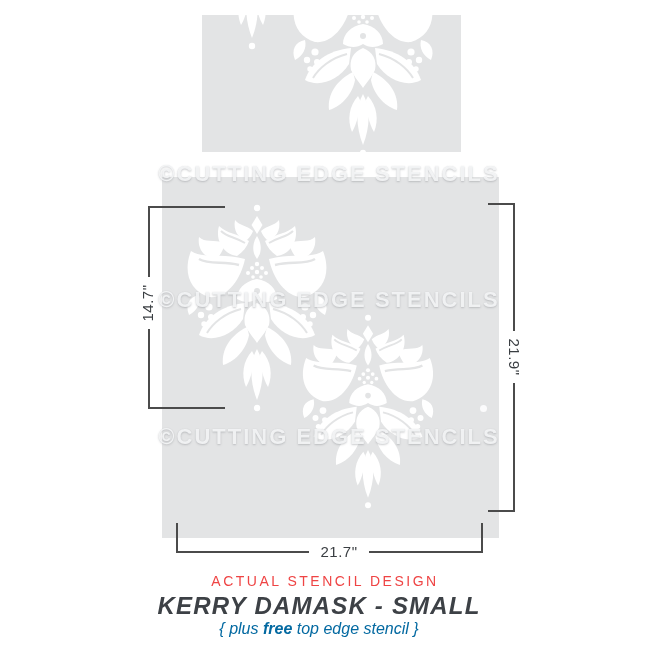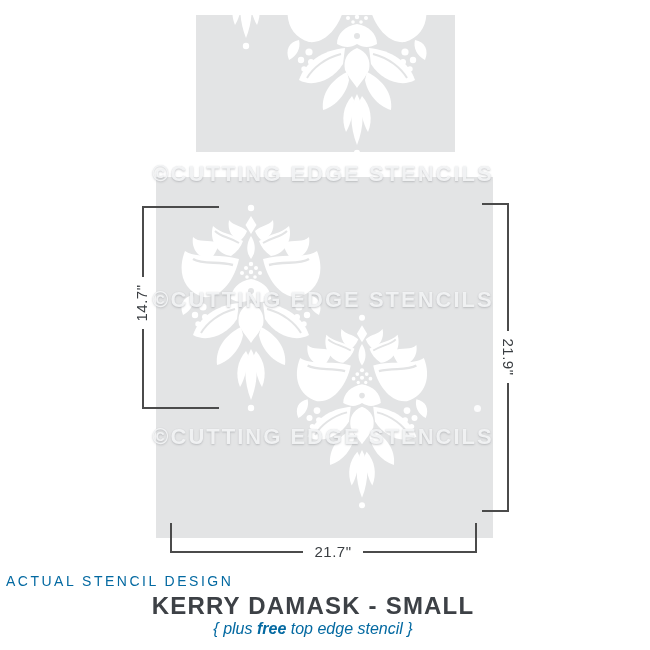--- a/index.html
+++ b/index.html
@@ -1,18 +1,19 @@
 <!DOCTYPE html>
 <html><head>
 <meta charset="utf-8">
 <style>
   html,body{margin:0;padding:0;background:#ffffff;}
   .stage{
     position:relative;width:626px;height:650px;background:#ffffff;overflow:hidden;
     font-family:"Liberation Sans", sans-serif;
+    margin-left:6px;
     --panel:#e3e4e5; --line:#4b4b4b; --labelc:#3a3e42;
   }
   .panel{position:absolute;background:var(--panel);overflow:hidden;}
   .panel-top{left:196px;top:15px;width:259px;height:137px;}
   .panel-main{left:156px;top:177px;width:337px;height:361px;}
   .motif{position:absolute;}
   .repeat-dot{position:absolute;width:7px;height:7px;border-radius:50%;background:#fbfbfc;}
   .watermark{
     position:absolute;left:323px;transform:translateX(-50%);
     white-space:nowrap;font-size:22px;font-weight:bold;letter-spacing:2px;
@@ -21,26 +22,26 @@
     z-index:5;
   }
   .dim{position:absolute;background:var(--line);}
   .dim-label{
     position:absolute;font-size:15px;color:var(--labelc);letter-spacing:0.5px;
     text-align:center;line-height:20px;height:20px;
   }
   .rot-ccw{transform:rotate(-90deg);}
   .rot-cw{transform:rotate(90deg);}
   .footer-eyebrow{
-    position:absolute;top:573px;left:0;width:100%;text-align:left;
-    font-size:14px;letter-spacing:2.5px;color:#0369a1;padding-left:6px;
+    position:absolute;top:573px;left:0;width:100%;text-align:center;
+    font-size:14px;letter-spacing:2.5px;color:#ef4444;padding-left:6px;
   }
   .footer-title{
     position:absolute;top:592px;left:0;width:100%;text-align:center;
-    font-size:24px;font-weight:bold;letter-spacing:1.2px;color:#3d4146;
+    font-size:24px;font-weight:bold;letter-spacing:1.2px;color:#3d4146;font-style:italic;
   }
   .footer-sub{
     position:absolute;top:620px;left:0;width:100%;text-align:center;
     font-size:16px;font-style:italic;color:#0369a1;
   }
   .footer-sub .b{font-weight:bold;}
   .defs-hidden{position:absolute;width:0;height:0;overflow:hidden;}
 </style>
 </head>
 <body>

